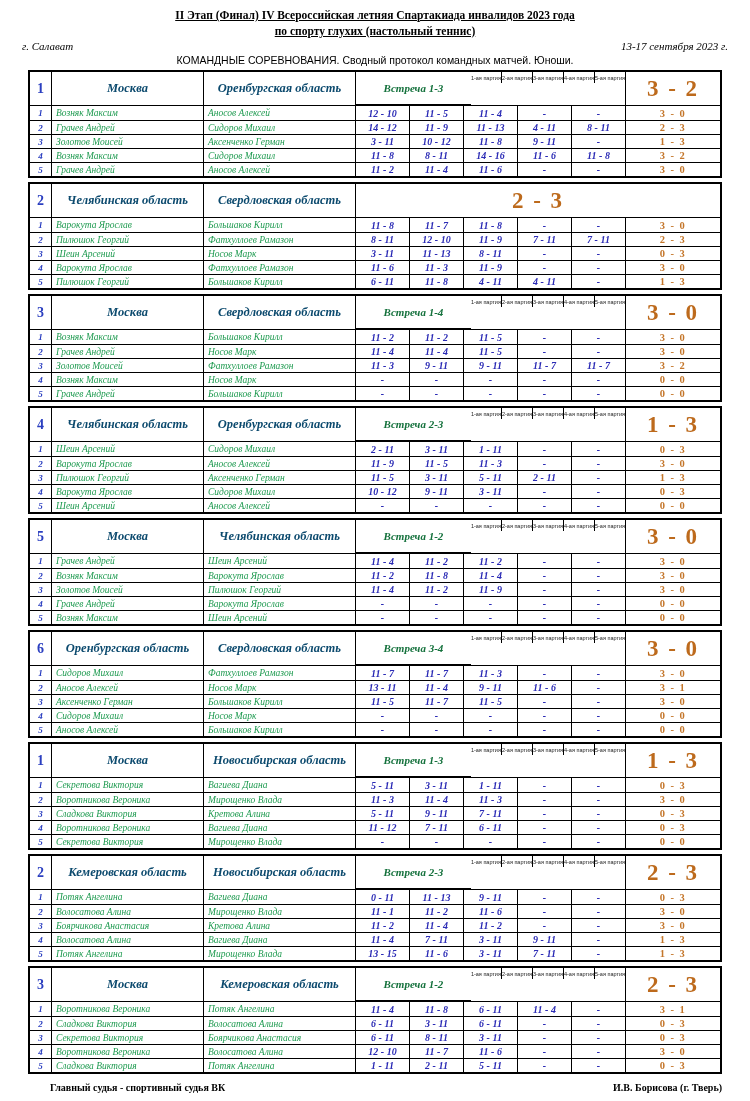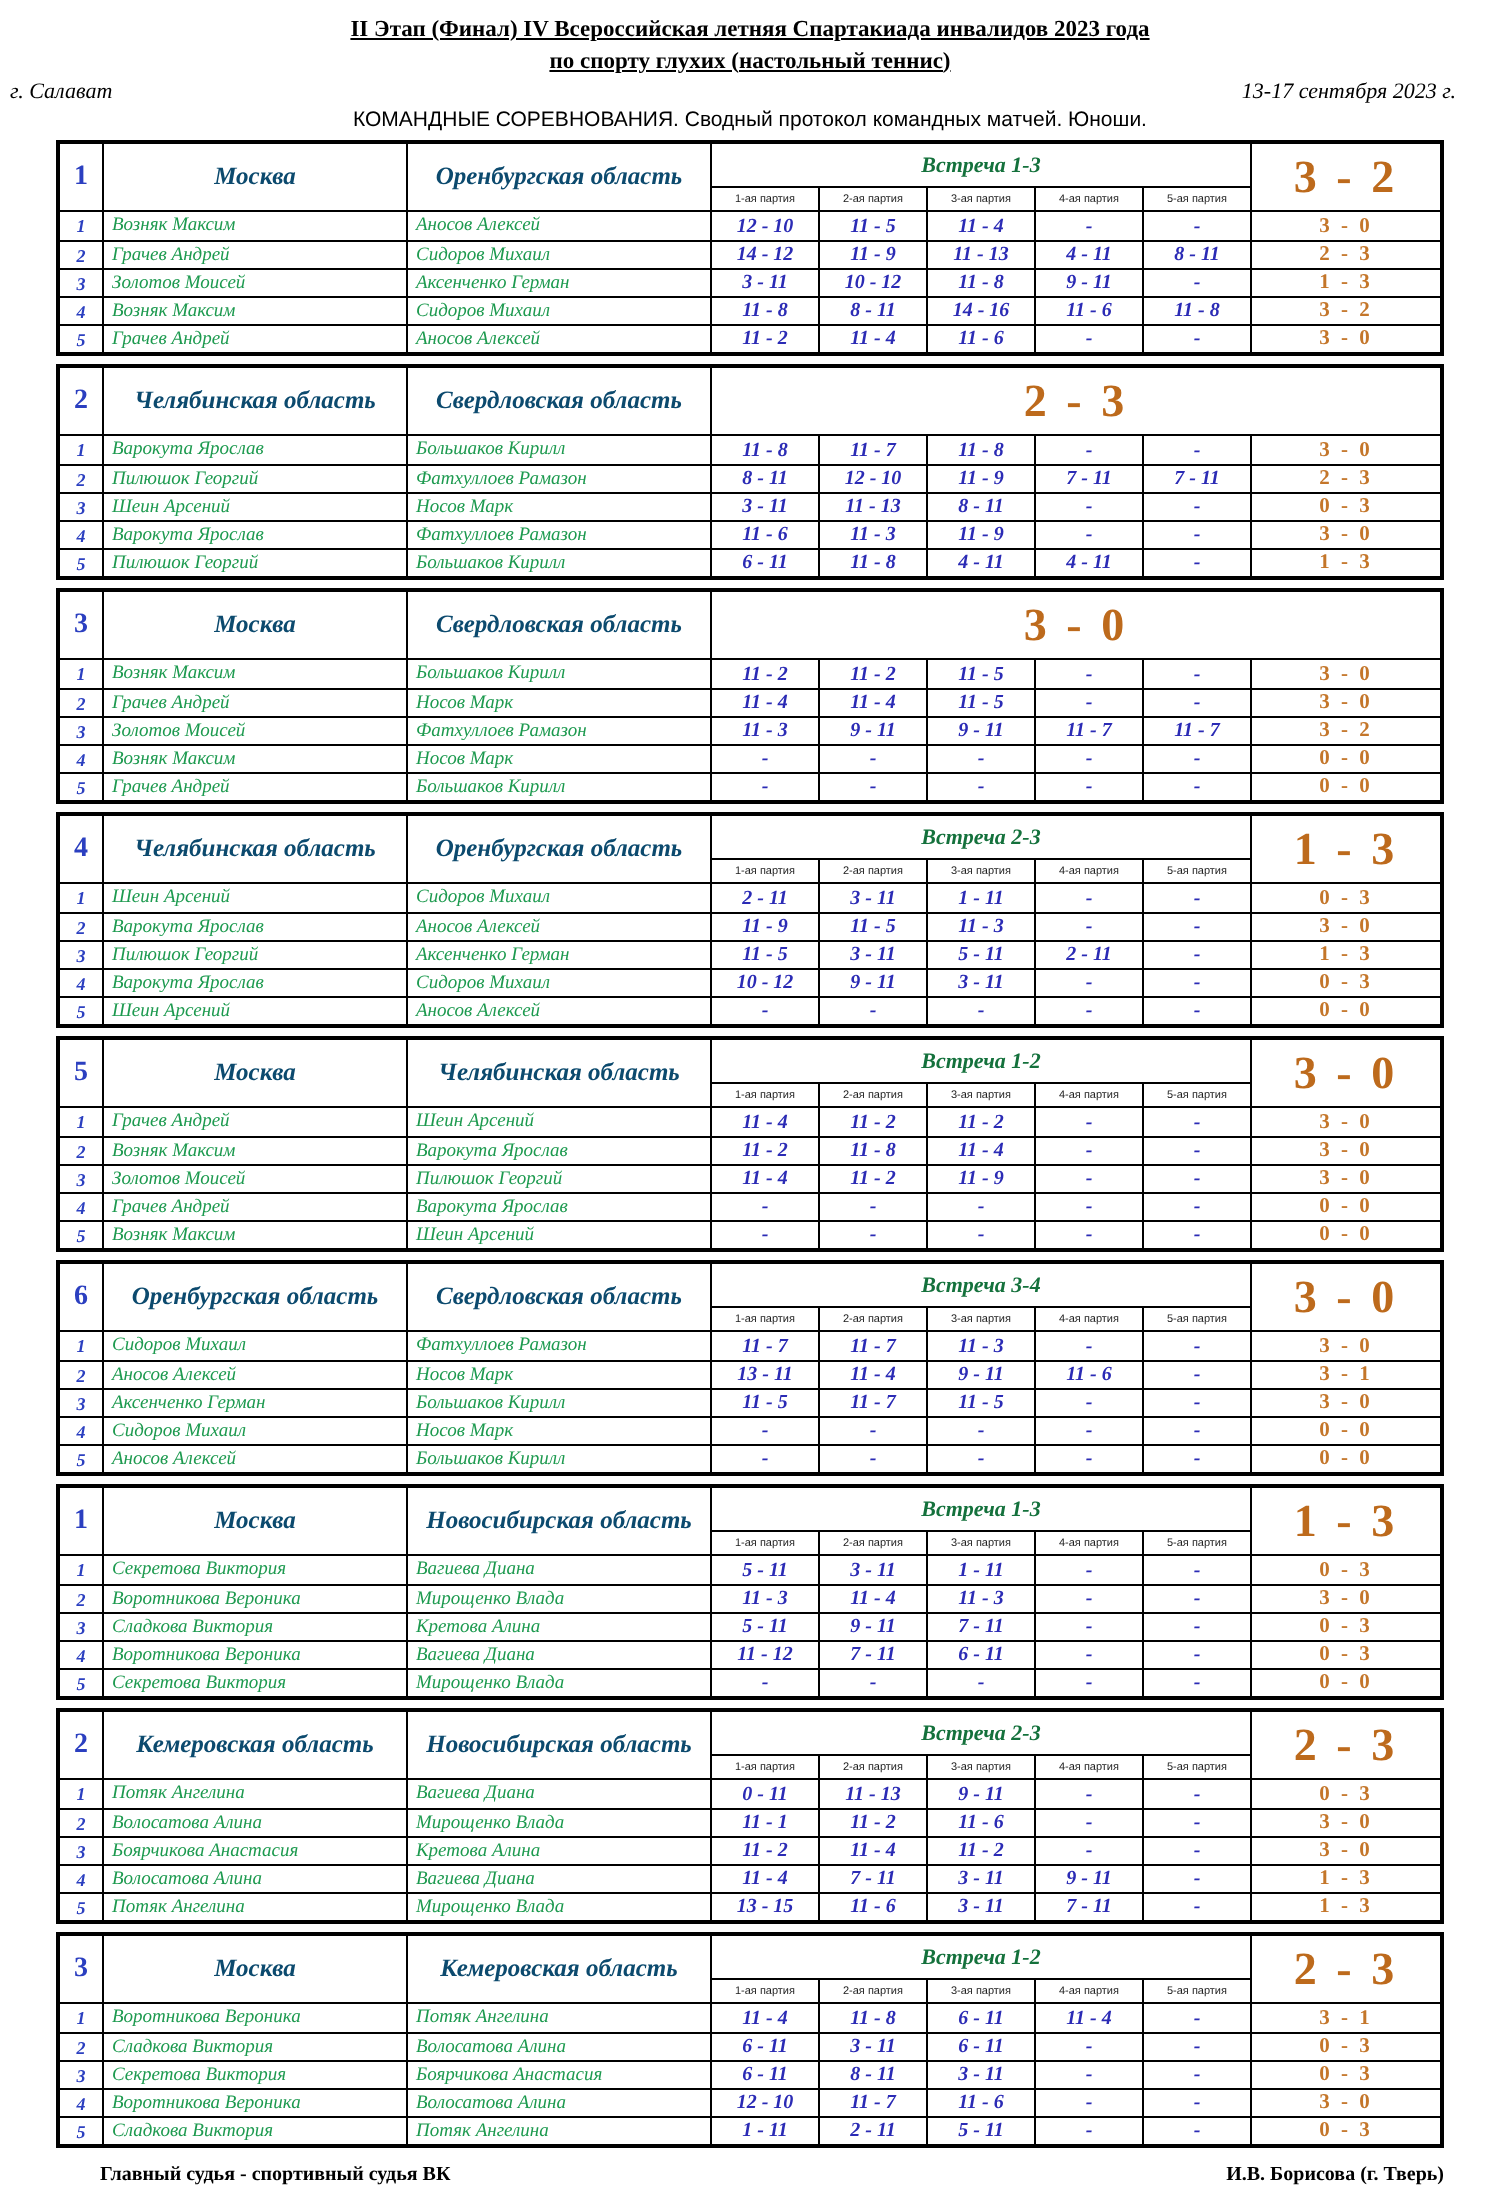--- a/index.html
+++ b/index.html
@@ -12,21 +12,21 @@
     overflow: hidden;
   }
   .doc-title {
     text-align: center; font-weight: bold; font-size: 11.5px; line-height: 1.35;
     padding-top: 8px;
     text-decoration: underline;
   }
   .meta-line {
     display: flex; justify-content: space-between;
     font-style: italic; font-size: 11px;
-    padding: 1px 22px 0 5px;
+    padding: 1px 22px 0 22px;
   }
   .section-title {
     text-align: center;
     font-family: Liberation Sans, sans-serif;
     font-size: 10.5px;
     margin: 2px 0 4px 0;
   }
   .tables { }
   .mtable {
     width: 694px; margin: 0 auto 4px auto;
@@ -38,21 +38,21 @@
     width: 22px; border-right: 1.5px solid #000;
     display: flex; align-items: center; justify-content: center;
     color: #2b3fc0; font-weight: bold; font-size: 14px;
   }
   .c-team {
     width: 152px; border-right: 1.5px solid #000;
     display: flex; align-items: center; justify-content: center;
     color: #0c4a6e; font-weight: bold; font-style: italic;
     font-size: 12.5px; text-align: center; line-height: 1.1; padding: 0 2px;
   }
-  .meet-block { width: 270px; border-right: 1.5px solid #000; display: flex; flex-direction: column; }
+  .meet-block { width: 270px; border-right: 1.5px solid #000; display: flex; flex-direction: row; }
   .meet-title {
     flex: 1; border-bottom: 1px solid #000;
     display: flex; align-items: center; justify-content: center;
     color: #14713c; font-weight: bold; font-style: italic; font-size: 11px;
   }
   .gh-row { display: flex; height: 11px; }
   .gh-cell {
     flex: 1; border-right: 1px solid #000;
     font-family: "Liberation Sans", sans-serif; font-size: 5.5px; color: #222;
     display: flex; align-items: center; justify-content: center;
@@ -253,20 +253,30 @@
             <div class="r-s">1 - 3</div>
           </div>
         </div>
   </div>
 
   <div class="mtable">
     <div class="mhead">
       <div class="c-numbig">3</div>
       <div class="c-team">Москва</div>
       <div class="c-team">Свердловская область</div>
+      <div class="meet-block">
+        <div class="meet-title">Встреча 1-4</div>
+        <div class="gh-row">
+              <div class="gh-cell">1-ая партия</div>
+              <div class="gh-cell">2-ая партия</div>
+              <div class="gh-cell">3-ая партия</div>
+              <div class="gh-cell">4-ая партия</div>
+              <div class="gh-cell">5-ая партия</div>
+            </div>
+      </div>
       <div class="c-total">3 - 0</div>
     </div>
     <div>
           <div class="trow">
             <div class="r-num">1</div>
             <div class="r-p">Возняк Максим</div>
             <div class="r-p">Большаков Кирилл</div>
             <div class="r-g">11 - 2</div>
             <div class="r-g">11 - 2</div>
             <div class="r-g">11 - 5</div>

